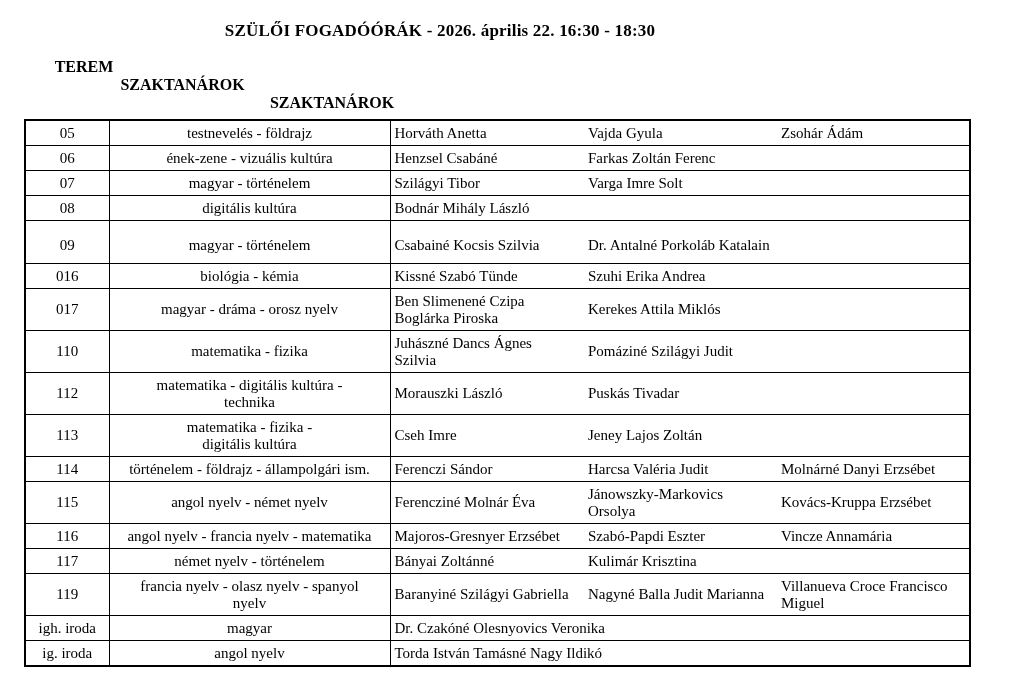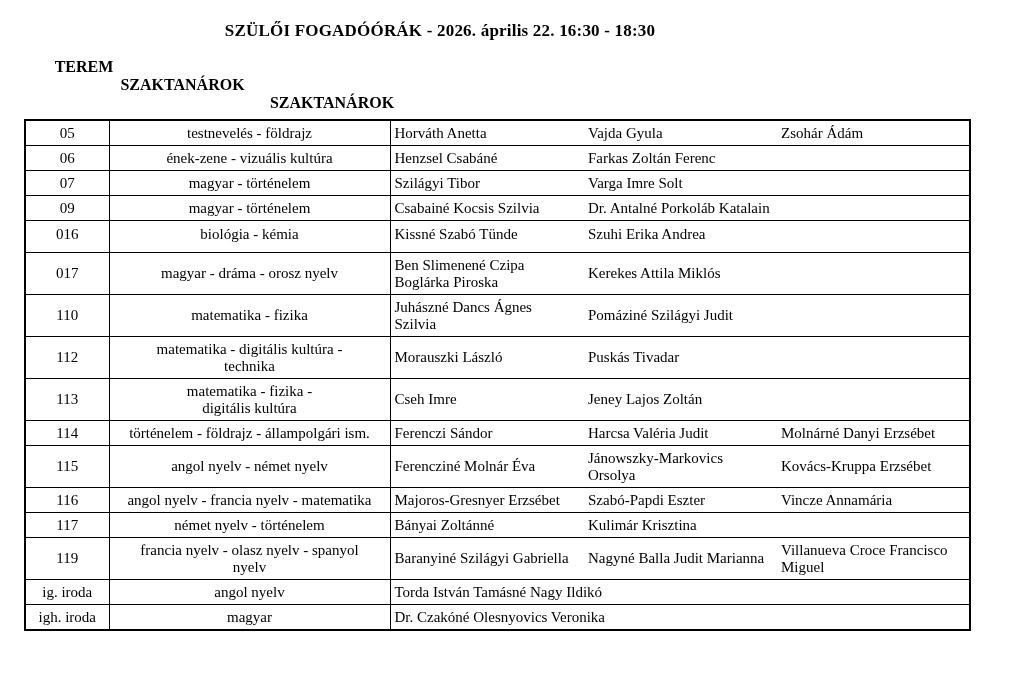--- a/index.html
+++ b/index.html
@@ -58,21 +58,21 @@
   td.subjects {
     border-right: 1.5px solid #000;
     text-align: center;
     white-space: pre;
   }
   td.teacher {
     white-space: pre;
     padding-left: 6px;
   }
   
-  table.schedule tr:nth-child(5) td { padding-top: 5px; padding-bottom: 9px; }
+  table.schedule tr:nth-child(5) td { padding-top: 16px; padding-bottom: 9px; }
 </style>
 </head>
 <body>
 
 <div class="page">
 
   <div class="title">SZÜLŐI FOGADÓÓRÁK - 2026. április 22. 16:30 - 18:30</div>
 
   <div class="col-headers">
     <span class="h-room">TEREM</span>
@@ -104,20 +104,25 @@
           <td class="teacher"></td>
         </tr>
         <tr>
           <td class="room">07</td>
           <td class="subjects">magyar - történelem</td>
           <td class="teacher">Szilágyi Tibor</td>
           <td class="teacher">Varga Imre Solt</td>
           <td class="teacher"></td>
         </tr>
         <tr>
+          <td class="room">08</td>
+          <td class="subjects">digitális kultúra</td>
+          <td class="teacher" colspan="3">Bodnár Mihály László</td>
+        </tr>
+        <tr>
           <td class="room">09</td>
           <td class="subjects">magyar - történelem</td>
           <td class="teacher">Csabainé Kocsis Szilvia</td>
           <td class="teacher">Dr. Antalné Porkoláb Katalain</td>
           <td class="teacher"></td>
         </tr>
         <tr>
           <td class="room">016</td>
           <td class="subjects">biológia - kémia</td>
           <td class="teacher">Kissné Szabó Tünde</td>
@@ -188,25 +193,25 @@
         <tr>
           <td class="room">119</td>
           <td class="subjects">francia nyelv - olasz nyelv - spanyol
 nyelv</td>
           <td class="teacher">Baranyiné Szilágyi Gabriella</td>
           <td class="teacher">Nagyné Balla Judit Marianna</td>
           <td class="teacher">Villanueva Croce Francisco
 Miguel</td>
         </tr>
         <tr>
+          <td class="room">igh. iroda</td>
+          <td class="subjects">magyar</td>
+          <td class="teacher" colspan="3">Dr. Czakóné Olesnyovics Veronika</td>
+        </tr>
+        <tr>
           <td class="room">ig. iroda</td>
           <td class="subjects">angol nyelv</td>
           <td class="teacher" colspan="3">Torda István Tamásné Nagy Ildikó</td>
         </tr>
-        <tr>
-          <td class="room">igh. iroda</td>
-          <td class="subjects">magyar</td>
-          <td class="teacher" colspan="3">Dr. Czakóné Olesnyovics Veronika</td>
-        </tr>
       </tbody>
   </table>
 
 </div>
 
 </body></html>

